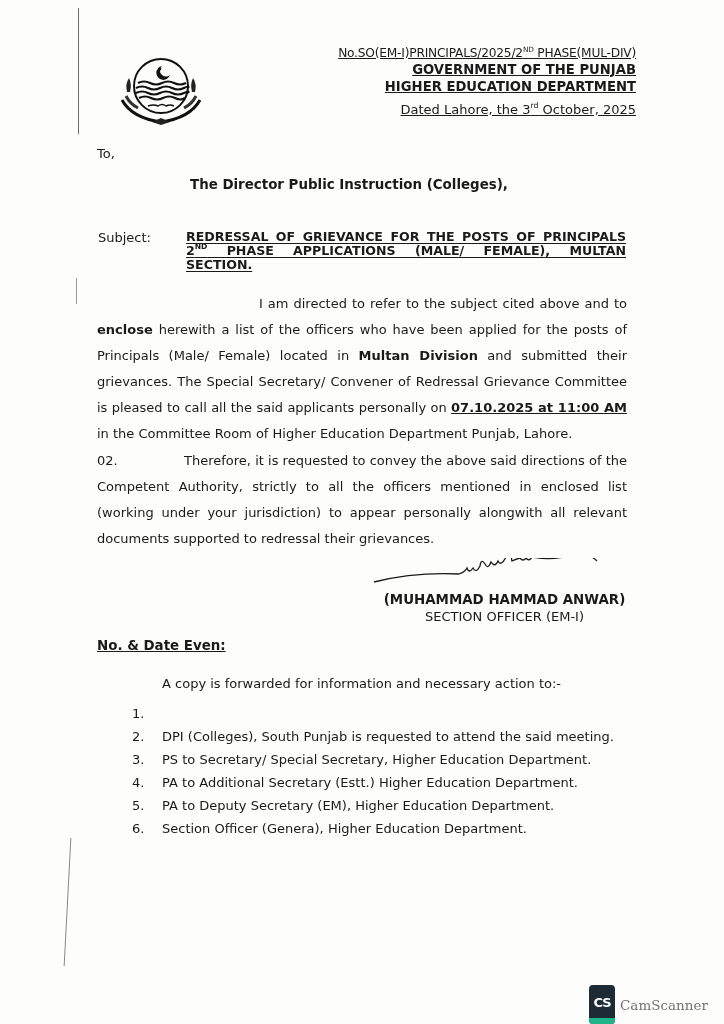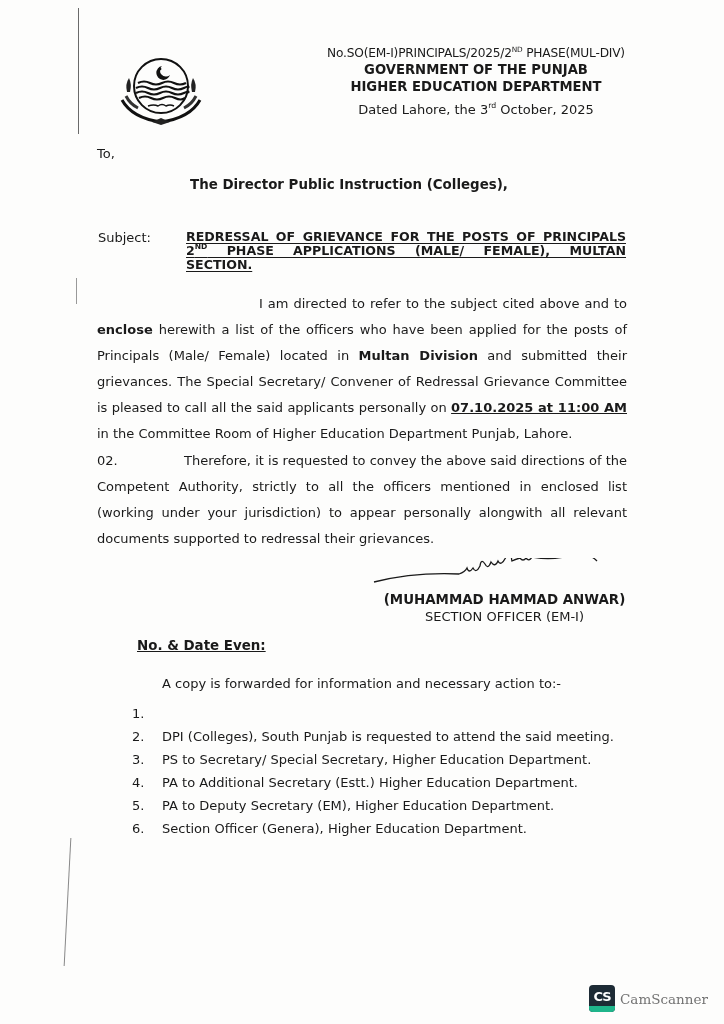--- a/index.html
+++ b/index.html
@@ -4,21 +4,21 @@
 <style>
   html, body { margin: 0; padding: 0; }
   body {
     width: 724px; height: 1024px; position: relative; overflow: hidden;
     background: #fdfdfc; color: #1a1a1a;
     font-family: "DejaVu Sans", sans-serif;
   }
   .abs { position: absolute; }
   .edge-line { position: absolute; width: 1px; background: #6a6a6a; }
   .logo { left: 114px; top: 52px; width: 94px; height: 78px; }
-  .header { left: 300px; top: 45px; width: 352px; text-align: center; }
+  .header { left: 284px; top: 45px; width: 352px; text-align: right; text-decoration: underline; }
   .hdr-ref { font-size: 12.2px; line-height: 16px; letter-spacing: -0.2px; white-space: nowrap; }
   .hdr-gov, .hdr-dept { font-size: 13.2px; font-weight: bold; line-height: 17px; white-space: nowrap; }
   .hdr-date { font-size: 13px; line-height: 20px; margin-top: 5px; white-space: nowrap; }
   sup { font-size: 0.6em; line-height: 0; vertical-align: 0.75em; }
   .to { left: 97px; top: 146px; font-size: 13px; }
   .addressee { left: 190px; top: 176px; font-size: 13px; line-height: 18px; }
   .addressee .name { font-weight: bold; font-size: 13.4px; }
   .subject-label { left: 98px; top: 230px; font-size: 13px; }
   .subject { left: 186px; top: 230px; width: 440px; font-size: 12.6px; font-weight: bold; line-height: 14px; text-align: justify; text-align-last: left; text-decoration: underline; text-underline-offset: 2px; }
   .subject .l1 { text-decoration: none; display: block; text-align-last: justify; }
@@ -26,27 +26,27 @@
   .body-par { left: 97px; width: 530px; font-size: 13px; line-height: 26px; text-align: justify; }
   .body-par .indent { display: inline-block; width: 87px; }
   .body-par b { font-weight: bold; }
   .u { text-decoration: underline; }
   .par02 { top: 448px; }
   .par1 { top: 291px; }
   .sig { left: 372px; top: 558px; width: 265px; height: 28px; }
   .signer { left: 372px; top: 591px; width: 265px; text-align: center; }
   .signer-name { font-weight: bold; font-size: 13.4px; line-height: 17px; white-space: nowrap; }
   .signer-title { font-size: 13px; line-height: 17px; }
-  .nde { left: 97px; top: 638px; font-size: 13.4px; font-weight: bold; text-decoration: underline; margin-left: 40px; }
+  .nde { left: 97px; top: 638px; font-size: 13.4px; font-weight: bold; text-decoration: underline; }
   .fwd { left: 162px; top: 676px; font-size: 13px; }
   .clist { left: 132px; top: 702px; font-size: 13px; line-height: 23px; list-style: none; margin: 0; padding: 0; }
   .clist li { display: flex; }
   .clist .num { width: 30px; }
   .watermark { left: 589px; top: 985px; display: flex; align-items: center; }
-  .cs-badge { width: 26px; height: 27px; border-radius: 4px; background: #1d2b35; position: relative; overflow: hidden; color: #fff; font-weight: bold; font-size: 13px; font-family: "DejaVu Sans", sans-serif; display: flex; align-items: center; justify-content: center; letter-spacing: -1px; }
+  .cs-badge { width: 26px; height: 39px; border-radius: 4px; background: #1d2b35; position: relative; overflow: hidden; color: #fff; font-weight: bold; font-size: 13px; font-family: "DejaVu Sans", sans-serif; display: flex; align-items: center; justify-content: center; letter-spacing: -1px; }
   .cs-badge::after { content: ""; position: absolute; left: 0; right: 0; bottom: 0; height: 6px; background: #1fb58b; }
   .cs-badge span { position: relative; top: -2px; }
   .cs-text { margin-left: 5px; font-family: "DejaVu Serif", serif; font-size: 13.5px; color: #737373; }
 </style>
 </head>
 <body>
 
 <div class="edge-line" style="left:78px; top:8px; height:126px;"></div>
 <div class="edge-line" style="left:76px; top:278px; height:26px; background:#999;"></div>
 <div class="edge-line" style="left:67px; top:838px; height:128px; transform:rotate(3deg); background:#888;"></div>

